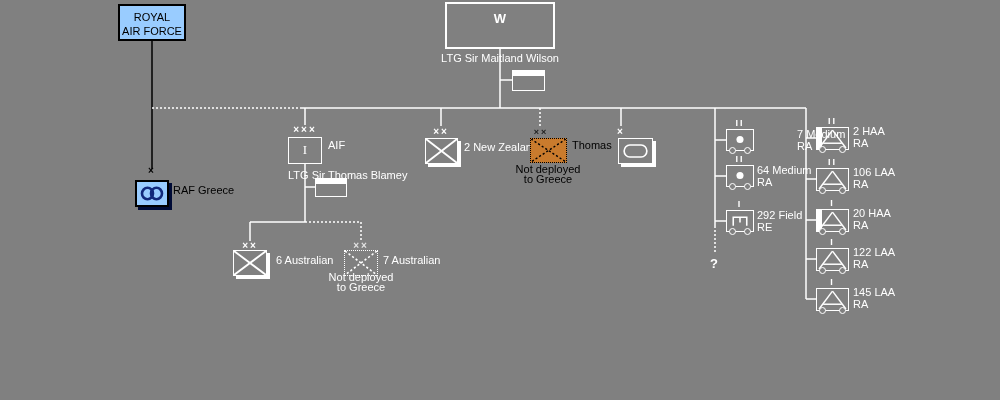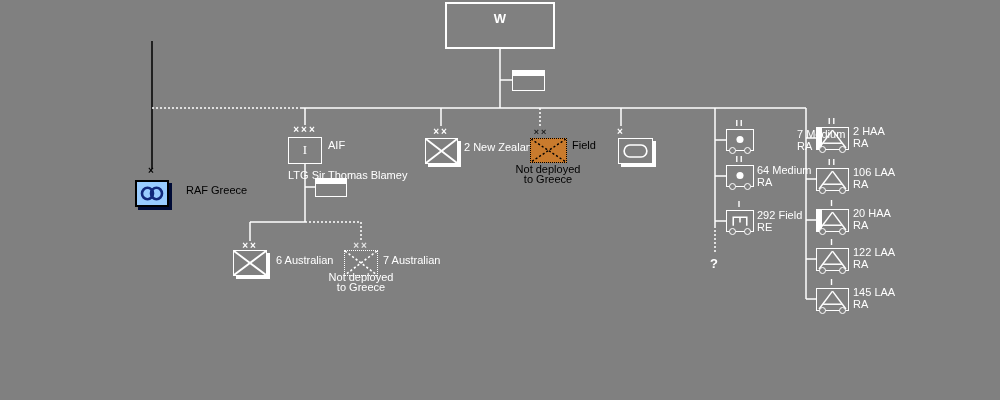--- a/index.html
+++ b/index.html
@@ -66,33 +66,38 @@
     <line x1="806" y1="299" x2="816" y2="299" stroke="#fff" stroke-width="1.5"></line>
 
     <line x1="305" y1="164" x2="305" y2="222" stroke="#fff" stroke-width="1.5"></line>
     <line x1="305" y1="187" x2="315" y2="187" stroke="#fff" stroke-width="1.5"></line>
     <line x1="250" y1="222" x2="305" y2="222" stroke="#fff" stroke-width="1.5"></line>
     <line x1="250" y1="222" x2="250" y2="241" stroke="#fff" stroke-width="1.5"></line>
     <line x1="305" y1="222" x2="361" y2="222" stroke="#fff" stroke-width="1.5" stroke-dasharray="2,2"></line>
     <line x1="361" y1="222" x2="361" y2="241" stroke="#fff" stroke-width="1.5" stroke-dasharray="2,2"></line>
   </svg>
 
+  <div class="bigbox rafbox" style="left:118px;top:4px;width:68px;height:37px;">
+    <div>ROYAL</div>
+    <div>AIR FORCE</div>
+  </div>
 
   <div class="sz dark" style="left:145px;top:166px;width:14px;">×</div>
   <div class="box rafgreece" style="left:135px;top:180px;width:34px;height:27px;">
     <svg class="fillsvg" viewBox="0 0 30 22" preserveAspectRatio="none">
       <circle cx="10.5" cy="11" r="5.5" fill="none" stroke="#12297B" stroke-width="2.6"></circle>
       <circle cx="19.5" cy="11" r="5.5" fill="none" stroke="#12297B" stroke-width="2.6"></circle>
     </svg>
   </div>
-  <div class="lbl dark" style="left:173px;top:185px;padding-left:13px;">RAF Greece</div>
+  <div class="lbl dark" style="left:173px;top:185px;">RAF Greece</div>
 
   <div class="bigbox wforce" style="left:445px;top:2px;width:110px;height:47px;">
     <div>W</div>
   </div>
+  <div class="lbl ctr" style="left:420px;top:53px;width:160px;">LTG Sir Maitland Wilson</div>
   <div class="box" style="left:512px;top:70px;width:33px;height:21px;">
     <div class="hq-bar"></div>
   </div>
 
   <div class="sz" style="left:287px;top:125px;width:36px;">×××</div>
   <div class="box" style="left:288px;top:137px;width:34px;height:27px;">
     <div class="lbl ctr" style="left:0;right:0;top:6px;font-family:'Liberation Serif',serif;font-size:13px;">I</div>
   </div>
   <div class="lbl" style="left:328px;top:140px;">AIF</div>
   <div class="lbl" style="left:288px;top:170px;">LTG Sir Thomas Blamey</div>
@@ -129,21 +134,21 @@
   </div>
   <div class="lbl" style="left:464px;top:142px;">2 New Zealand</div>
 
   <div class="sz dark bars faint" style="left:530px;top:127px;width:22px;">××</div>
   <div class="box dotted" style="left:530px;top:138px;width:37px;height:25px;border-color:#000;background:#C97B2D;">
     <svg class="fillsvg" viewBox="0 0 33 21" preserveAspectRatio="none">
       <line x1="0" y1="0" x2="33" y2="21" stroke="#000" stroke-width="1.3" stroke-dasharray="2,2"></line>
       <line x1="33" y1="0" x2="0" y2="21" stroke="#000" stroke-width="1.3" stroke-dasharray="2,2"></line>
     </svg>
   </div>
-  <div class="lbl dark" style="left:572px;top:140px;">Field</div>
+  <div class="lbl dark" style="left:572px;top:140px;">Thomas</div>
   <div class="lbl dark ctr" style="left:508px;top:164px;width:80px;">Not deployed</div>
   <div class="lbl dark ctr" style="left:508px;top:174px;width:80px;">to Greece</div>
 
   <div class="sz" style="left:614px;top:127px;width:14px;">×</div>
   <div class="box shadow-w" style="left:618px;top:138px;width:35px;height:26px;">
     <svg class="fillsvg" viewBox="0 0 32 22" preserveAspectRatio="none">
       <rect x="5" y="5.5" width="22" height="11" rx="5.5" fill="none" stroke="#fff" stroke-width="1.6"></rect>
     </svg>
   </div>
 

